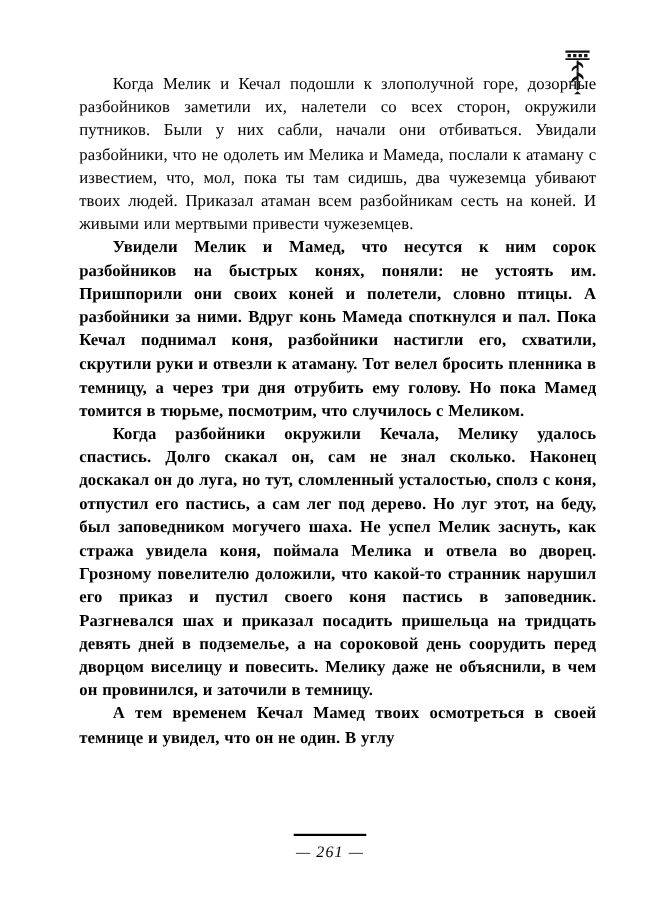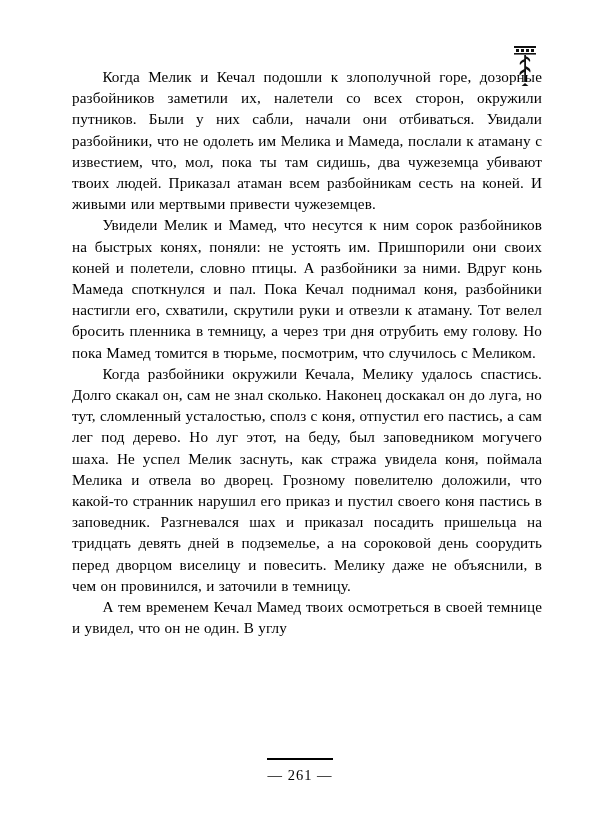--- a/index.html
+++ b/index.html
@@ -37,37 +37,39 @@
     font-size: 15.2px;
     line-height: 21.2px;
     text-align: justify;
     text-indent: 2.0em;
     letter-spacing: 0.1px;
     word-spacing: 0.4px;
     hyphens: manual;
   }
   p.para + p.para {
     margin-top: 0;
+    font-weight: bold;
   }
   .folio {
     position: absolute;
     left: 0;
     right: 0;
     bottom: 46px;
     text-align: center;
   }
   .folio .rule {
     width: 66px;
     height: 2px;
     background: #000;
     margin: 0 auto 7px auto;
   }
   .folio .num {
     font-size: 14.5px;
     letter-spacing: 1px;
+    font-style: italic;
   }
 </style>
 </head>
 <body>
 
 <div class="page">
 
   <div class="ornament">
     <svg width="34" height="44" viewBox="0 0 34 44" xmlns="http://www.w3.org/2000/svg">
       <g fill="#111111">

